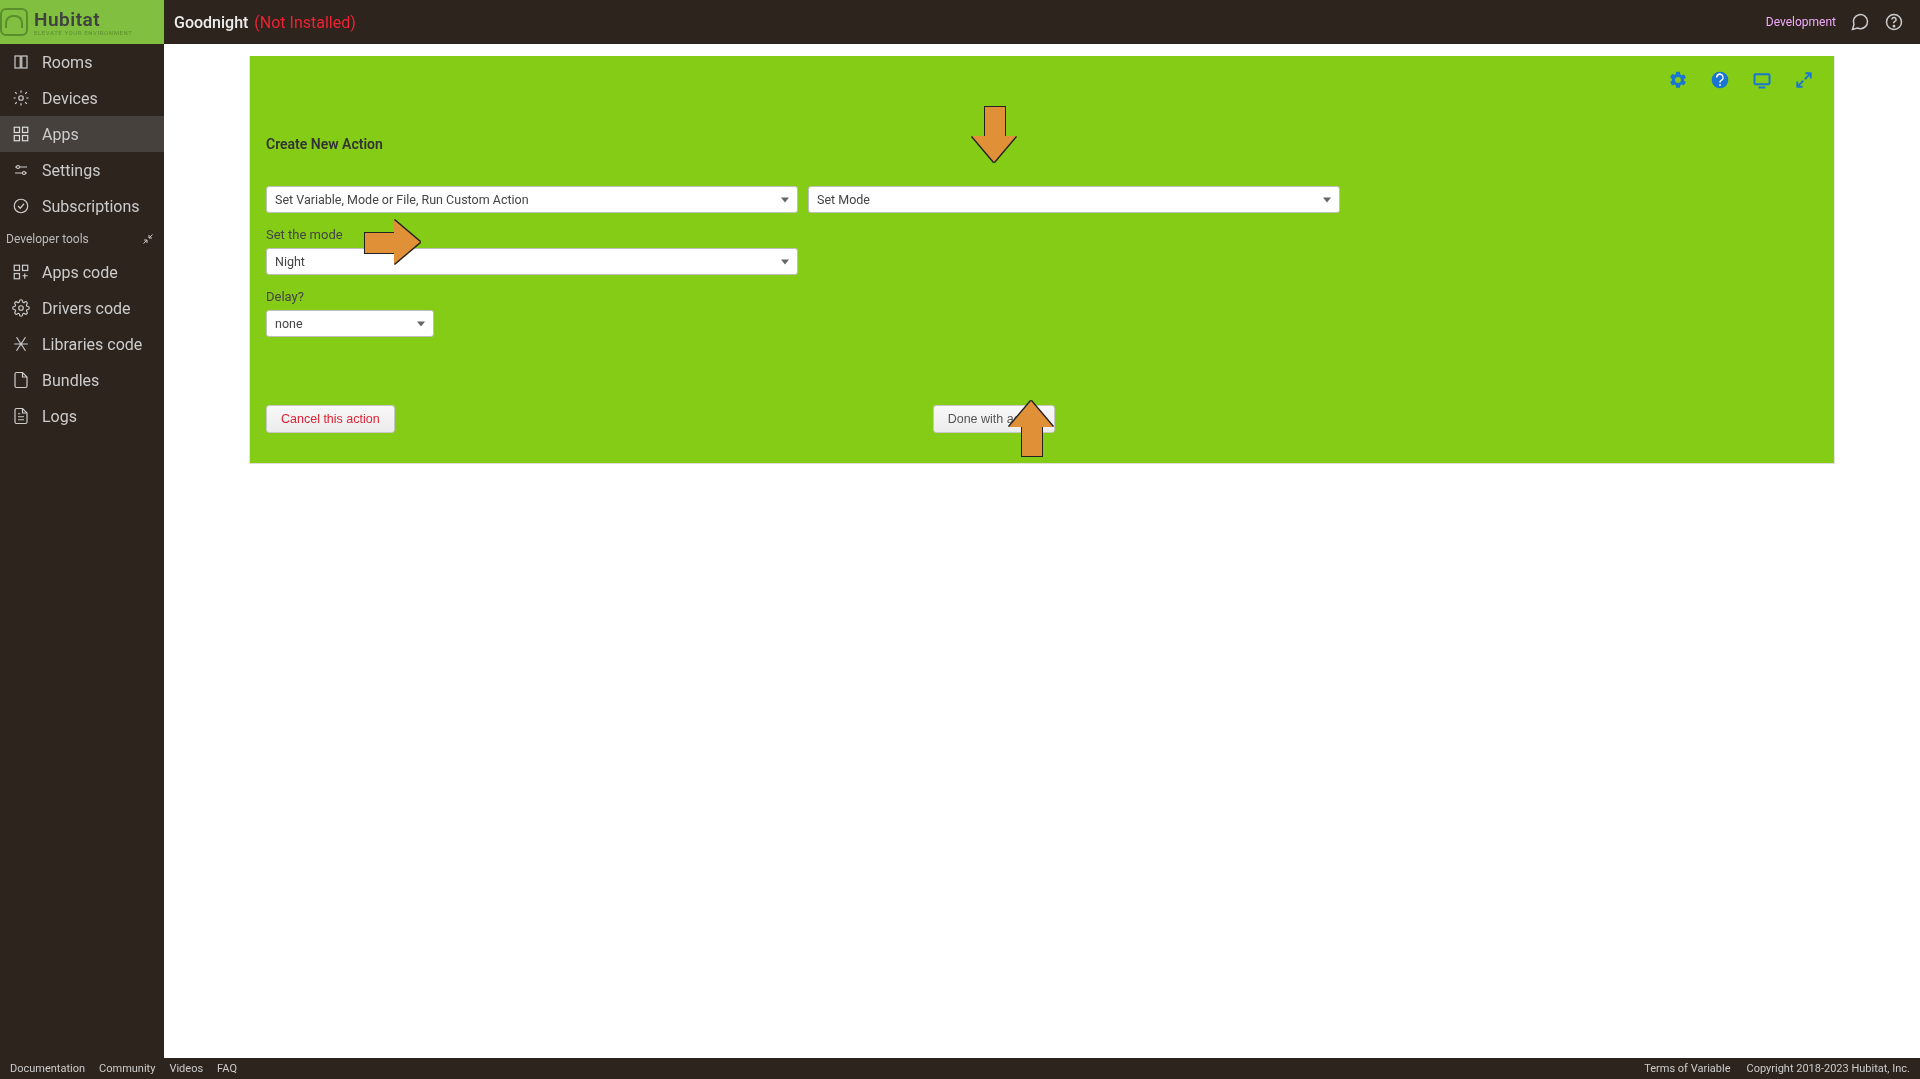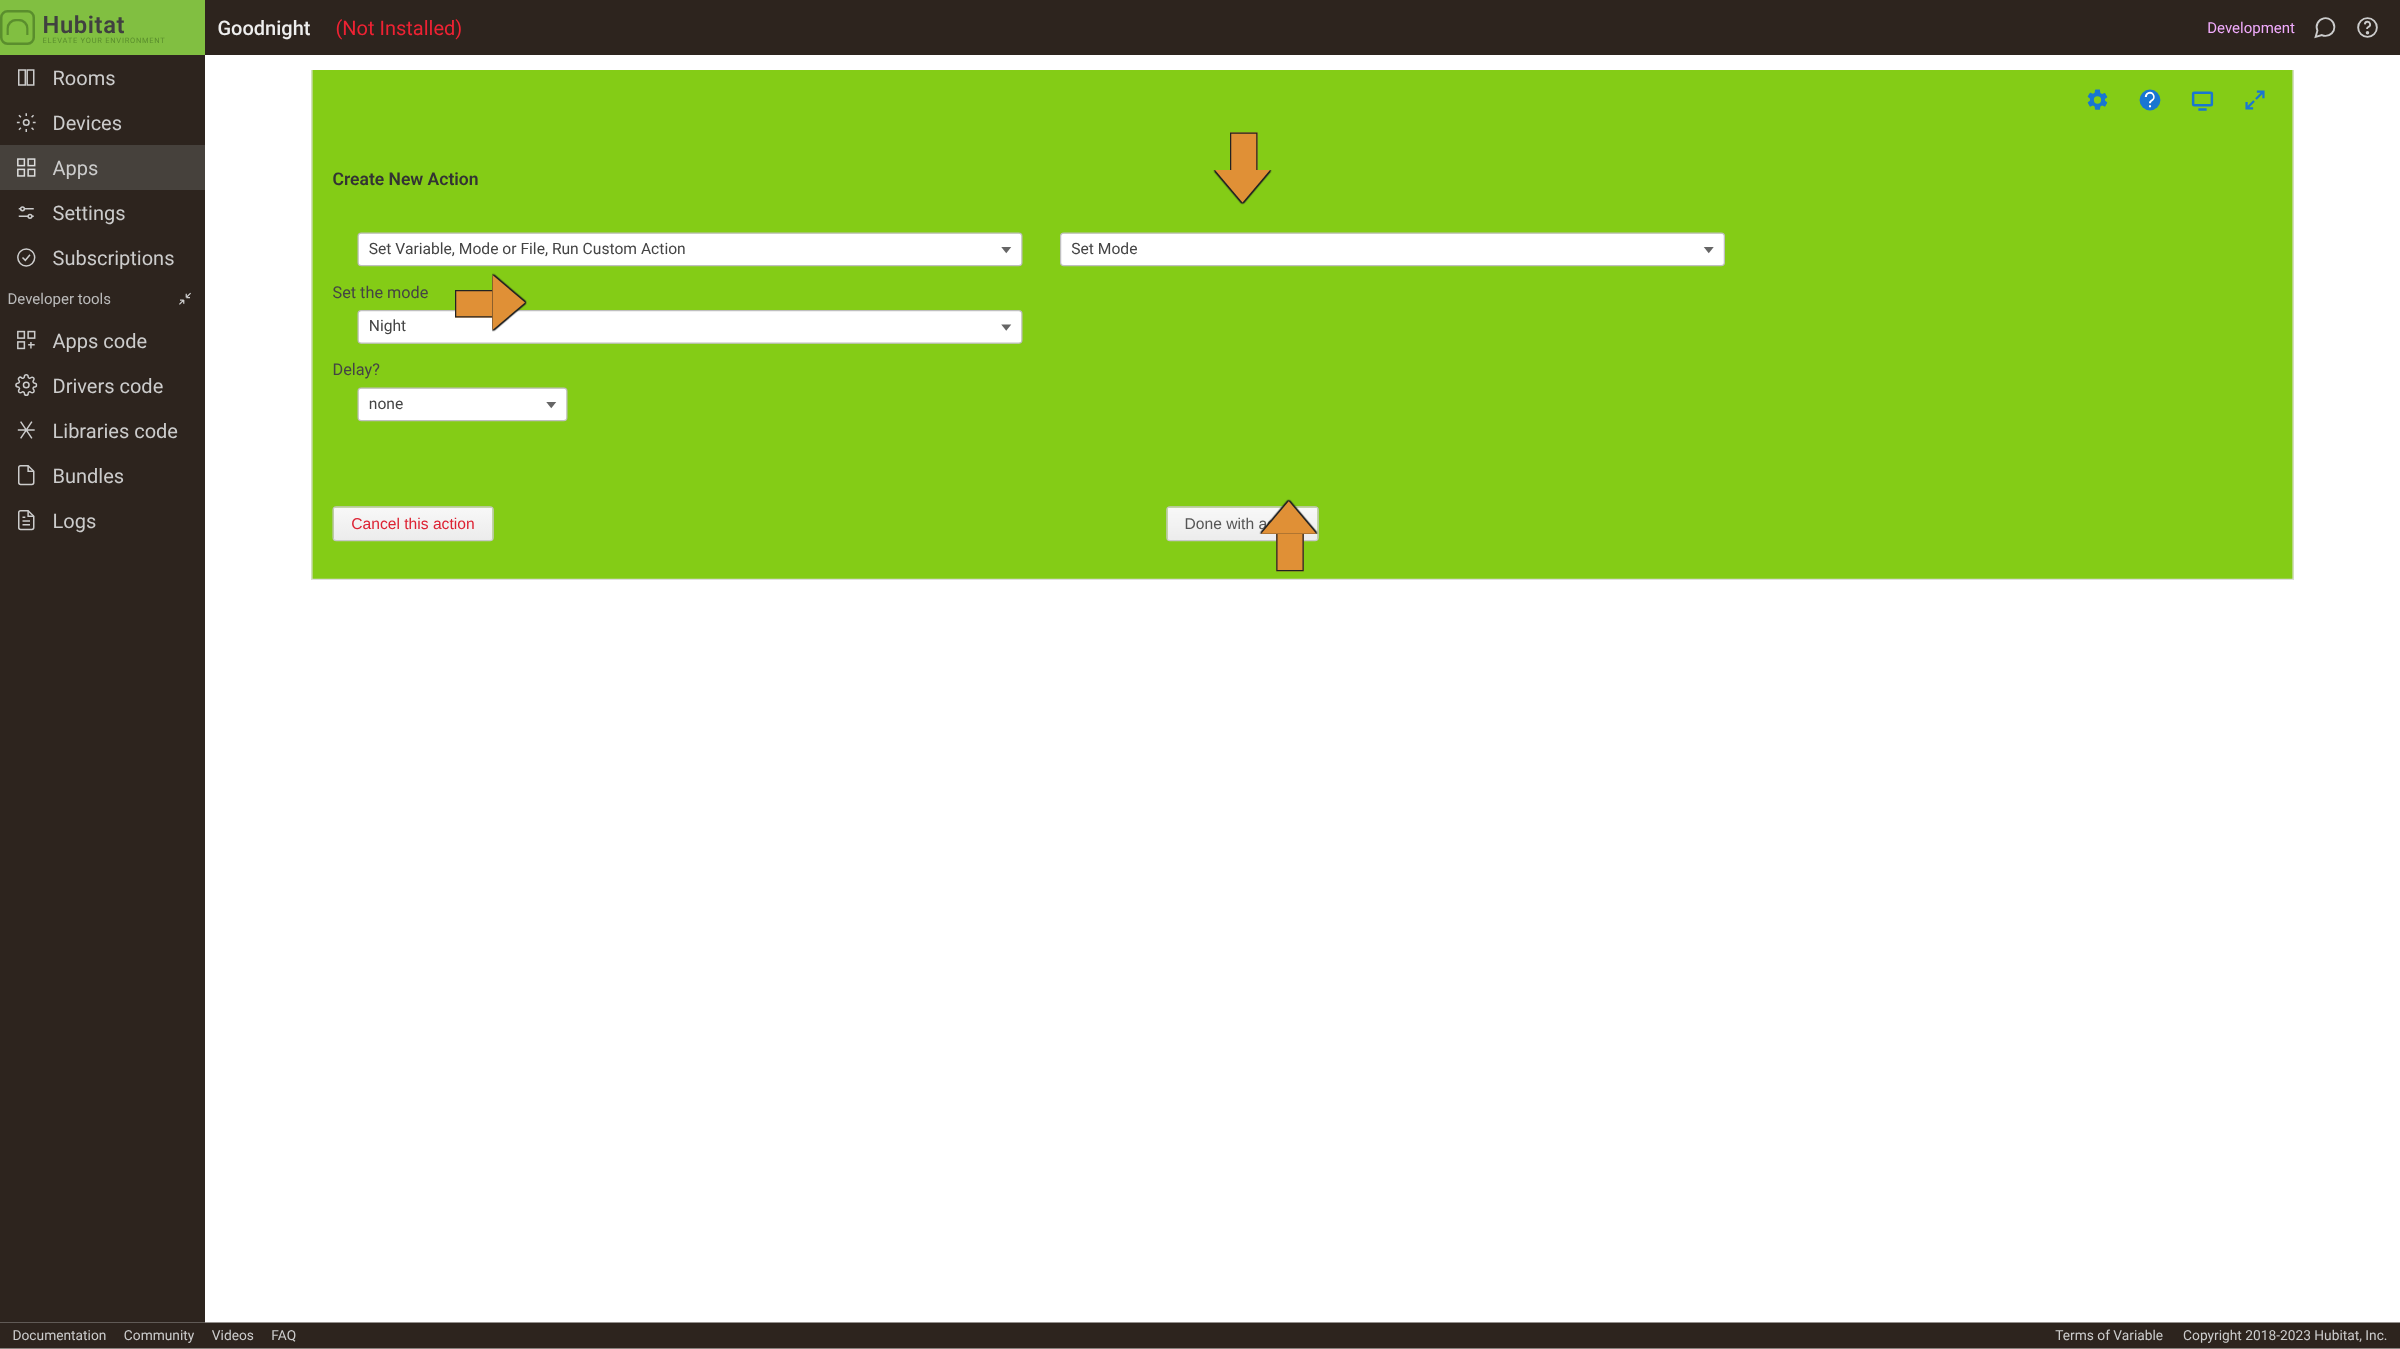--- a/index.html
+++ b/index.html
@@ -3,39 +3,39 @@
 <meta charset="utf-8">
 <style>
 * { margin:0; padding:0; box-sizing:border-box; }
 body { font-family: -apple-system, BlinkMacSystemFont, "Segoe UI", Roboto, Arial, sans-serif; font-size:13px; color:#333; background:#fff; width:1920px; height:1079px; overflow:hidden; position:relative;}
 .topbar { height:44px; background:#2d241e; color:#ddd; display:flex; align-items:center; position:relative; z-index:5;}
 .logo { width:164px; height:44px; background:#81bf41; display:flex; align-items:center; gap:6px;}
 .logo-icon { width:28px; height:28px; border:2px solid #5a8e2d; border-radius:6px; position:relative; display:flex; align-items:center; justify-content:center;}
 .logo-icon::after { content:""; width:14px; height:11px; border:2px solid #5a8e2d; border-bottom:none; border-radius:8px 8px 0 0; position:absolute; top:5px;}
 .logo-text { color:#404040; font-size:19px; font-weight:600; letter-spacing:0.5px;}
 .logo-sub { color:#5a8e2d; font-size:6px; letter-spacing:0.6px; margin-top:-2px;}
-.title-area { padding-left:10px; display:flex; align-items:center; gap:20px;}
+.title-area { padding-left:10px; display:flex; align-items:center; gap:6px;}
 .title-area .pg { color:#eee; font-size:16px; font-weight:500;}
 .title-area .status { color:#e23; font-size:16px;}
 .top-right { margin-left:auto; display:flex; align-items:center; gap:14px; padding-right:16px;}
 .top-right .dev { color:#f0abfc; font-size:12px;}
 .icon-chat, .icon-help { width:20px; height:20px; display:inline-block; color:#ccc;}
 .sidebar { position:absolute; top:44px; left:0; width:164px; bottom:21px; background:#2d241e; color:#ccc;}
 .sidebar .item { height:36px; display:flex; align-items:center; padding-left:12px; gap:12px; font-size:16px; cursor:pointer;}
 .sidebar .item.active { background:#46413c;}
 .sidebar .hdr { height:30px; display:flex; align-items:center; justify-content:space-between; padding:0 10px 0 6px; font-size:12px; color:#bbb;}
 .sidebar .sicon { width:18px; height:18px; display:inline-flex; align-items:center; justify-content:center;}
 .main { position:absolute; top:44px; left:164px; right:0; bottom:21px; background:#fff; overflow:auto;}
 .card { position:absolute; top:12px; left:85px; right:85px; background:#84cc16; border:1px solid #e3e3e3; border-top:none; border-bottom:1px solid #ddd; min-height:380px;}
 .card-icons { position:absolute; top:14px; right:20px; display:flex; gap:22px;}
 .card-icons span { width:20px; height:20px; display:inline-flex; align-items:center; justify-content:center; cursor:pointer;}
 .panel { padding:80px 16px 30px 16px;}
 .panel h3 { font-size:14px; font-weight:600; color:#333; margin-bottom:34px;}
 .row { display:flex; gap:10px; margin-bottom:14px;}
-.select { height:27px; border:1px solid #bfbfbf; border-radius:3px; background:#fff; display:flex; align-items:center; padding:0 8px; position:relative; cursor:pointer; font-size:12.5px; color:#444;margin-left:20px;}
+.select { height:27px; border:1px solid #bfbfbf; border-radius:3px; background:#fff; display:flex; align-items:center; padding:0 8px; position:relative; cursor:pointer; font-size:12.5px; color:#444;}
 .select .arrow { position:absolute; right:8px; top:50%; transform:translateY(-50%); width:0; height:0; border-left:4px solid transparent; border-right:4px solid transparent; border-top:5px solid #666;}
 .sel1 { width:532px;}
 .sel2 { width:532px;}
 .sel3 { width:532px;}
 .sel4 { width:168px;}
 .label { font-size:13px; color:#444; margin-bottom:6px;}
 .grp { margin-bottom:14px;}
 .actions { display:flex; margin-top:68px;}
 .btn { height:28px; padding:0 14px; border:1px solid #c7c7c7; border-radius:3px; background:linear-gradient(#f8f8f8,#ececec); font-size:12.5px; cursor:pointer; display:inline-flex; align-items:center;}
 .btn.cancel { color:#d23;}

